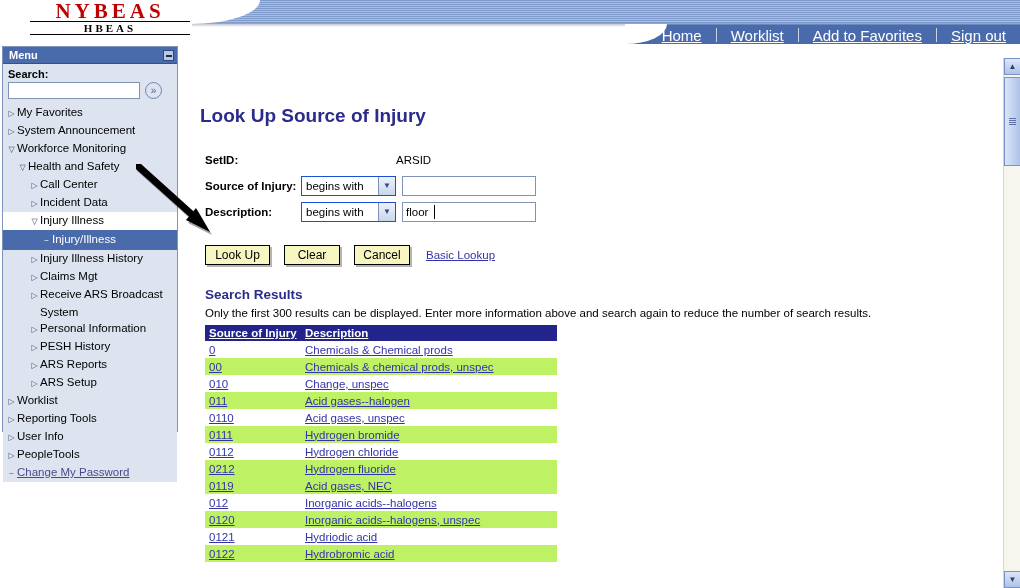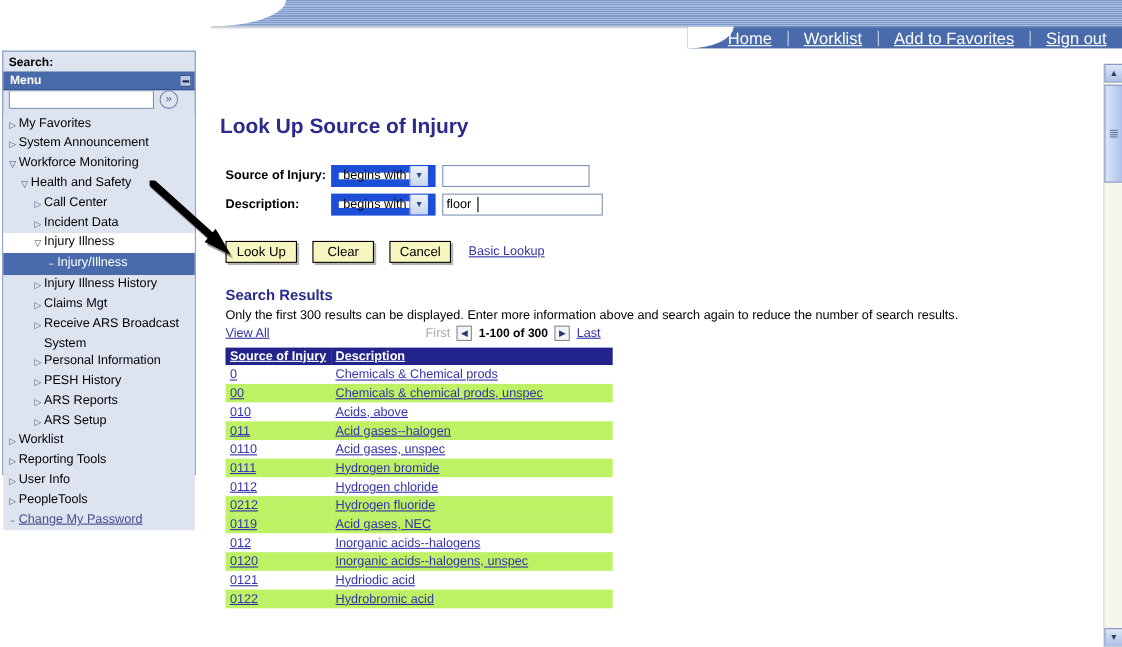--- a/index.html
+++ b/index.html
@@ -130,36 +130,36 @@
   #page-title {
     font-size:19px; font-weight:bold; color:#2b2b8c;
     margin:0; padding:47px 0 0 4px;
   }
 
   #form-area { padding:22px 0 0 9px; font-size:11.5px; }
   .frow { display:flex; align-items:center; margin-bottom:5px; height:21px; }
   .flabel { width:96px; font-weight:bold; color:#000; font-size:11.5px; }
   .fvalue-static { font-size:11.5px; color:#000; padding-left:95px; }
   .sel {
-    width:95px; height:20px; border:7px solid #1d4ed8; background:#fff;
+    width:95px; height:20px; border:1px solid #1d4ed8; background:#fff;
     display:flex; align-items:center; font-size:11.5px; position:relative;
     cursor:pointer;
   }
   .sel .sel-text { padding-left:4px; flex:1; color:#000; }
   .sel .sel-btn {
     width:17px; height:18px; background:linear-gradient(to bottom,#eef2f9,#c8d6ec);
     border-left:1px solid #8093b5; display:flex; align-items:center; justify-content:center;
   }
   .sel .sel-btn span { font-size:8px; color:#2b4a86; line-height:1; }
   .txt {
     width:134px; height:20px; border:1px solid #8093b5; background:#fff;
     margin-left:6px; font-size:11.5px; padding:0 3px; color:#000;
     font-family:"Liberation Sans", sans-serif; outline:none;
   }
-  .txt.wide { width:146px; }
+  .txt.wide { width:134px; }
   .caretwrap { position:relative; }
   .caret {
     position:absolute; left:38px; top:3px; width:1px; height:14px; background:#000;
   }
 
   #btn-row { display:flex; align-items:center; padding:18px 0 0 9px; }
   .btn {
     background:#f7f5c0; border:1px solid #000;
     box-shadow:2px 2px 0 rgba(120,120,120,0.55);
     font-size:12px; color:#000; padding:2px 0; text-align:center;
@@ -240,41 +240,45 @@
 </head>
 <body>
 
 <div id="page">
 
   <div id="header">
     <div id="banner-stripe"></div>
     <div id="banner-curve"></div>
     <div id="banner-shadow"></div>
 
+    <div id="logo-wrap">
+      <span id="logo-nybeas">NYBEAS</span>
+      <span id="logo-hbeas">HBEAS</span>
+    </div>
 
     <div id="navbar">
       <div id="navbar-inner">
         <span class="nav-link">Home</span>
         <span class="nav-div"></span>
         <span class="nav-link">Worklist</span>
         <span class="nav-div"></span>
         <span class="nav-link">Add to Favorites</span>
         <span class="nav-div"></span>
         <span class="nav-link">Sign out</span>
       </div>
     </div>
     <div id="navbar-curve"></div>
   </div>
 
   <div id="sidebar">
-    <div id="search-label">Search:</div>
     <div id="menu-title">
       <span id="menu-title-text">Menu</span>
       <span id="menu-collapse"></span>
     </div>
+    <div id="search-label">Search:</div>
     <div id="search-row">
       <input id="search-input" type="text" style="">
       <div id="search-go">»</div>
     </div>
 
     <div id="menu-tree">
       <div class="m-item lvl0">
         <span class="m-arrow">▷</span>
         <span class="m-label">My Favorites</span>
       </div>
@@ -362,20 +366,24 @@
 
     <div id="newwindow-row">
       
       
       
     </div>
 
     <h1 id="page-title">Look Up Source of Injury</h1>
 
     <div id="form-area">
+      <div class="frow">
+        <span class="flabel">SetID:</span>
+        <span class="fvalue-static">ARSID</span>
+      </div>
       <div class="frow">
         <span class="flabel">Source of Injury:</span>
         <div class="sel">
           <span class="sel-text">begins with</span>
           <span class="sel-btn">
               <span>▼</span>
             </span>
         </div>
         <input class="txt" type="text" value="" style="">
       </div>
@@ -397,34 +405,20 @@
     <div id="btn-row">
       <div class="btn" id="btn-lookup">Look Up</div>
       <div class="btn" id="btn-clear">Clear</div>
       <div class="btn" id="btn-cancel">Cancel</div>
       <span id="basic-lookup">Basic Lookup</span>
     </div>
 
     <div id="results-title">Search Results</div>
     <div id="results-note">Only the first 300 results can be displayed. Enter more information above and search again to reduce the number of search results.</div>
 
-    <div id="pager-row">
-      <span id="view-all">View All</span>
-      <span id="pager-right">
-        <span id="first-lbl">First</span>
-        <span class="parrow">
-            <span>◀</span>
-          </span>
-        <span id="pager-count">1-100 of 300</span>
-        <span class="parrow">
-            <span>▶</span>
-          </span>
-        <span id="last-lbl">Last</span>
-      </span>
-    </div>
 
     <table id="results-table">
       <thead>
         <tr>
           <th class="col-code">
             <span>Source of Injury</span>
           </th>
           <th>
             <span>Description</span>
           </th>
@@ -434,21 +428,21 @@
         <tr class="odd">
           <td><a>0</a></td>
           <td><a>Chemicals &amp; Chemical prods</a></td>
         </tr>
         <tr class="even">
           <td><a>00</a></td>
           <td><a>Chemicals &amp; chemical prods, unspec</a></td>
         </tr>
         <tr class="odd">
           <td><a>010</a></td>
-          <td><a>Acids, above</a></td>
+          <td><a>Change, unspec</a></td>
         </tr>
         <tr class="even">
           <td><a>011</a></td>
           <td><a>Acid gases--halogen</a></td>
         </tr>
         <tr class="odd">
           <td><a>0110</a></td>
           <td><a>Acid gases, unspec</a></td>
         </tr>
         <tr class="even">

